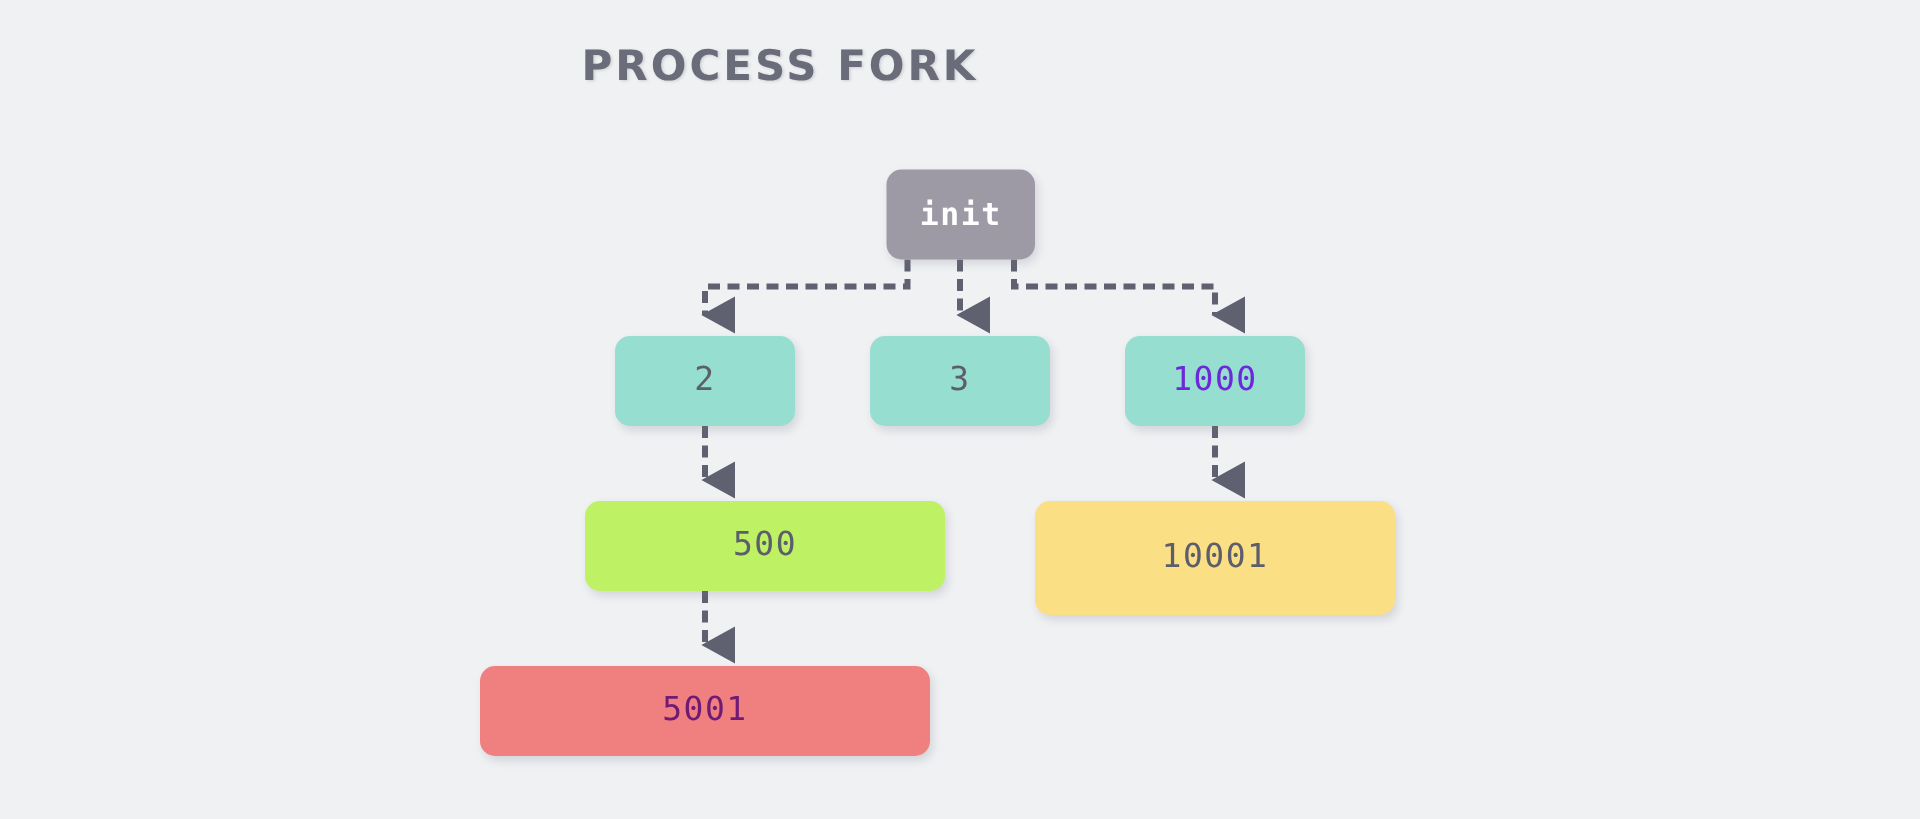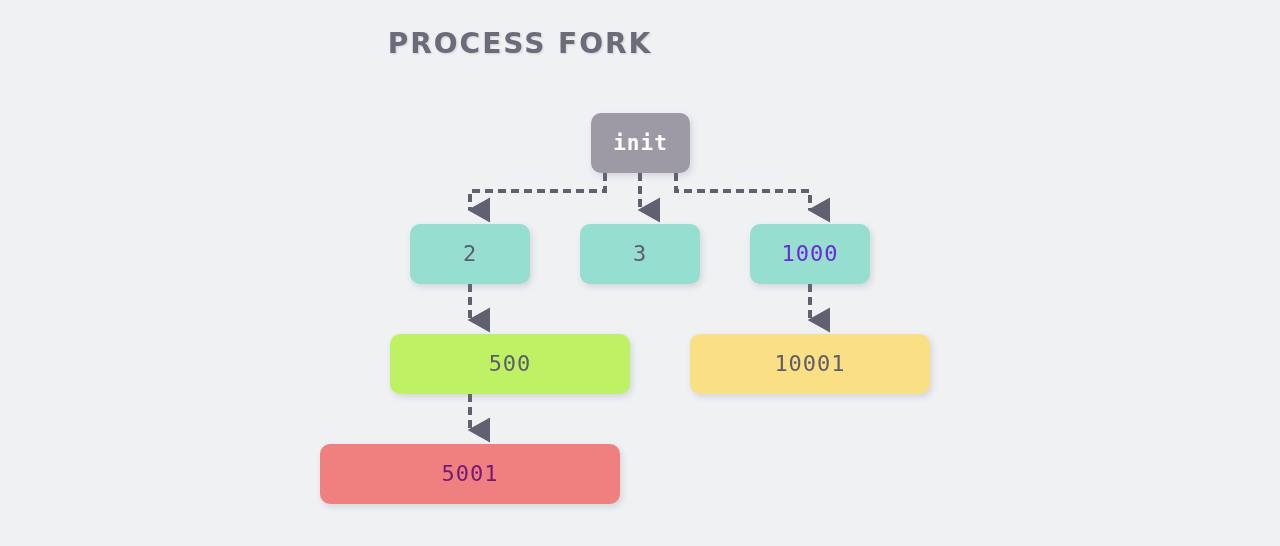--- a/index.html
+++ b/index.html
@@ -94,21 +94,21 @@
       </div>
       <div class="node" style="left: 580px; top: 224px; width: 120px; height: 60px; background: rgb(150, 222, 208); color: rgb(93, 94, 107);">
         <span class="node-label">3</span>
       </div>
       <div class="node" style="left: 750px; top: 224px; width: 120px; height: 60px; background: rgb(150, 222, 208); color: #6d28d9;">
         <span class="node-label">1000</span>
       </div>
       <div class="node" style="left: 350px; top: 334px; width: 240px; height: 60px; background: #bef264; color: rgb(93, 94, 107); margin-left: 40px;">
         <span class="node-label">500</span>
       </div>
-      <div class="node" style="left: 690px; top: 334px; width: 240px; height: 60px; background: rgb(251, 223, 133); color: rgb(93, 94, 107);">
+      <div class="node" style="left: 690px; top: 334px; width: 240px; height: 76px; background: rgb(251, 223, 133); color: rgb(93, 94, 107);">
         <span class="node-label">10001</span>
       </div>
       <div class="node" style="left: 320px; top: 444px; width: 300px; height: 60px; background: rgb(240, 128, 128); color: #701a75;">
         <span class="node-label">5001</span>
       </div>
     </div>
 
 </div>
 
 </body></html>

